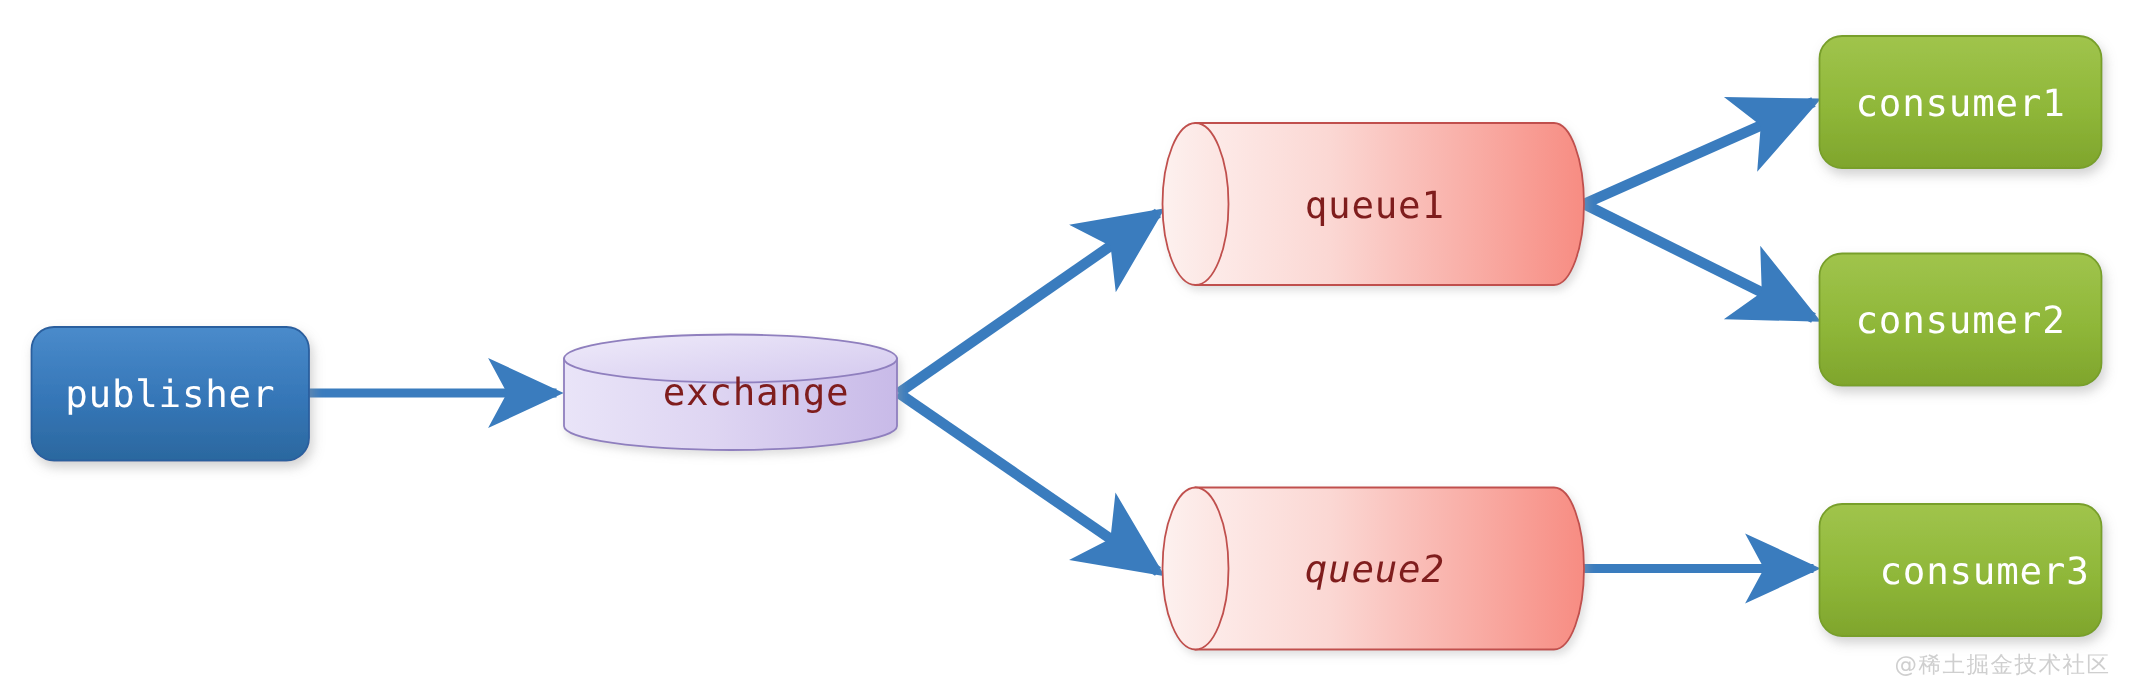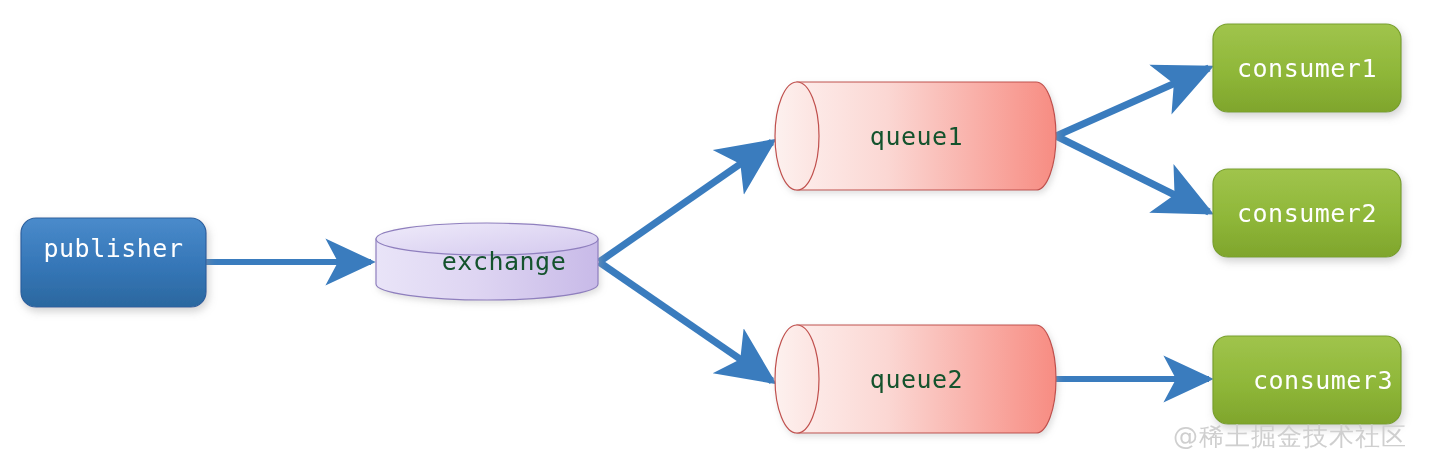--- a/index.html
+++ b/index.html
@@ -32,30 +32,30 @@
   .rbox .txt {
     font-family: "DejaVu Sans Mono", monospace;
     font-size: 25px;
     color: #ffffff;
     letter-spacing: 0.5px;
   }
   .cyl-label {
     position: absolute;
     font-family: "DejaVu Sans Mono", monospace;
     font-size: 25px;
-    color: #14532d;
+    color: #7f1d1d;
     letter-spacing: 0.5px;
     text-align: center;
   }
   #watermark {
     position: absolute;
     right: 24px;
     bottom: 9px;
     font-family: "DejaVu Sans", sans-serif;
-    font-size: 25px;
+    font-size: 15px;
     color: #cfcfcf;
     letter-spacing: 1px;
     white-space: nowrap;
   }
 </style>
 </head>
 <body>
 
 <svg id="canvas" viewBox="0 0 1431 462" xmlns="http://www.w3.org/2000/svg">
   <defs>
@@ -139,29 +139,29 @@
     <rect x="1213" y="24" width="188" height="88" rx="15" ry="15" fill="url(#gradConsumer)" stroke="#789F2B" stroke-width="1.2" filter="url(#softShadow)"></rect>
   </g>
   <g>
     <rect x="1213" y="169" width="188" height="88" rx="15" ry="15" fill="url(#gradConsumer)" stroke="#789F2B" stroke-width="1.2" filter="url(#softShadow)"></rect>
   </g>
   <g>
     <rect x="1213" y="336" width="188" height="88" rx="15" ry="15" fill="url(#gradConsumer)" stroke="#789F2B" stroke-width="1.2" filter="url(#softShadow)"></rect>
   </g>
 </svg>
 
-<div class="rbox" style="left:21px; top:204px; width:185px; height:89px; background:transparent;text-align:right;">
+<div class="rbox" style="left:21px; top:218px; width:185px; height:89px; background:transparent;text-align:right;">
   <span class="txt">publisher</span>
 </div>
 
 <div class="cyl-label" style="left:376px; top:247px; width:256px;">exchange</div>
 
 <div class="cyl-label" style="left:797px; top:122px; width:239px;">queue1</div>
 
-<div class="cyl-label" style="left:797px; top:365px; width:239px;">queue2</div>
+<div class="cyl-label" style="left:797px; top:365px; width:239px;font-style:italic;">queue2</div>
 
 <div class="rbox" style="left:1213px; top:24px; width:188px; height:88px; background:transparent;">
   <span class="txt">consumer1</span>
 </div>
 
 <div class="rbox" style="left:1213px; top:169px; width:188px; height:88px; background:transparent;">
   <span class="txt">consumer2</span>
 </div>
 
 <div class="rbox" style="left:1213px; top:336px; width:188px; height:88px; background:transparent;margin-left:16px;">

